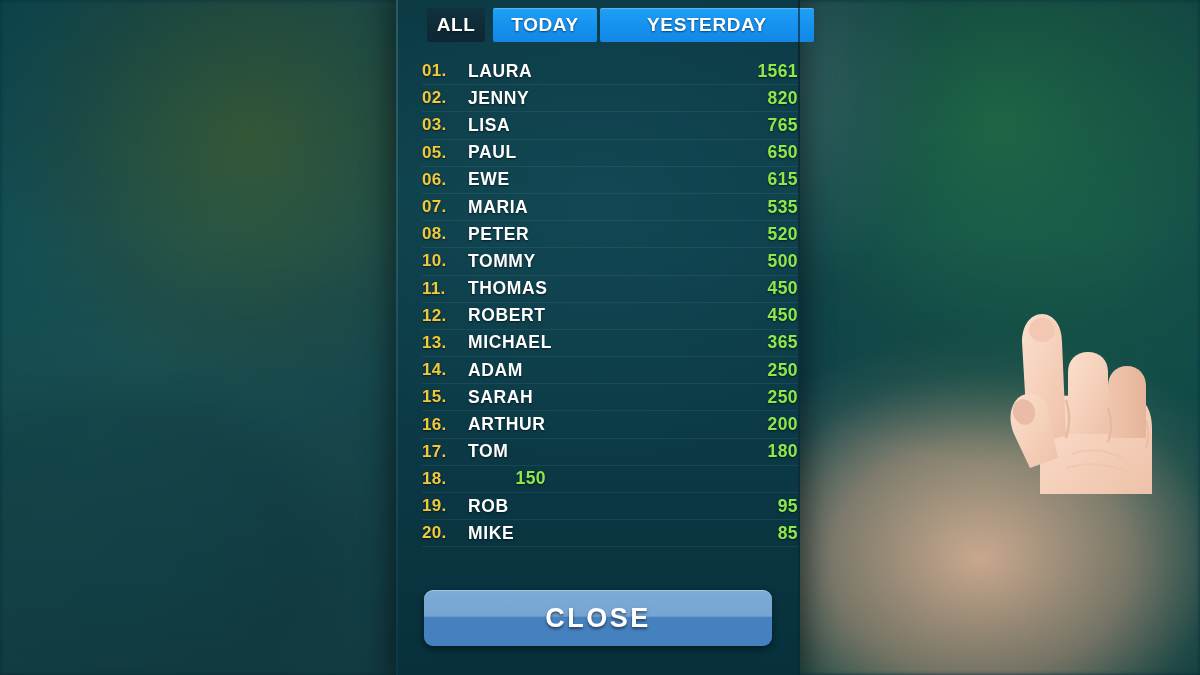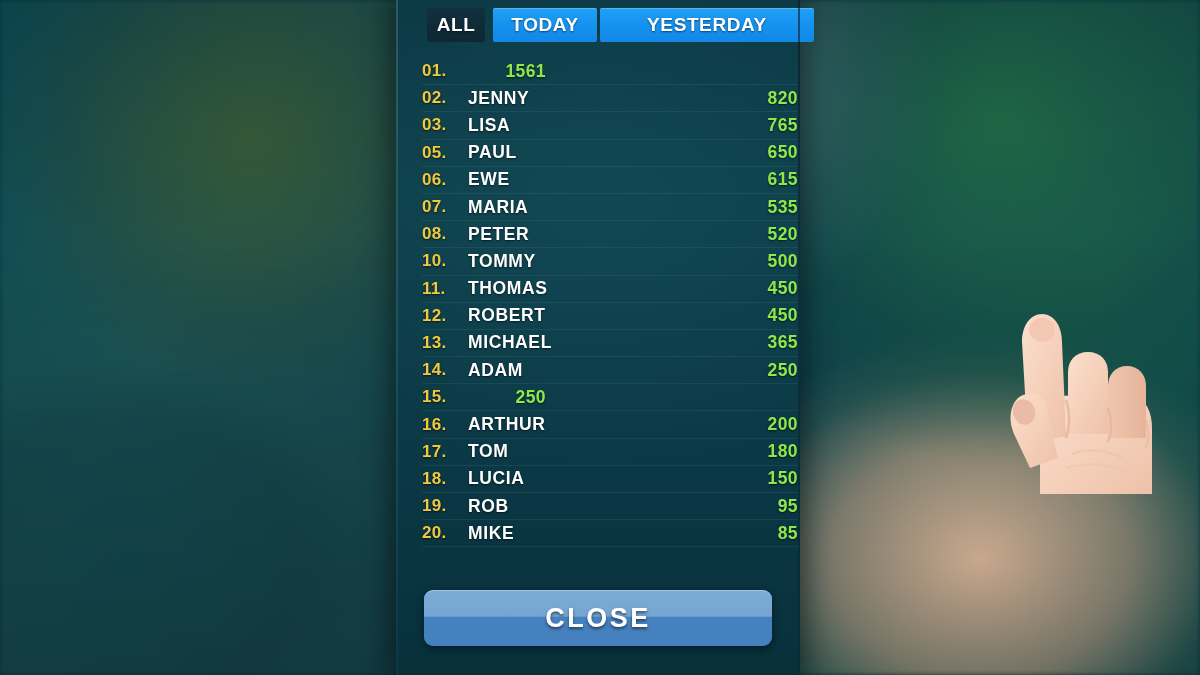--- a/index.html
+++ b/index.html
@@ -198,20 +198,21 @@
       <span>TODAY</span>
     </div>
     <div class="tab active" id="tab-yesterday">
       <span>YESTERDAY</span>
     </div>
   </div>
 
   <div id="list">
       <div class="row">
         <span class="rank">01.</span>
+        <span class="name">LAURA</span>
         <span class="score">1561</span>
       </div>
       <div class="row">
         <span class="rank">02.</span>
         <span class="name">JENNY</span>
         <span class="score">820</span>
       </div>
       <div class="row">
         <span class="rank">03.</span>
         <span class="name">LISA</span>
@@ -257,35 +258,35 @@
         <span class="name">MICHAEL</span>
         <span class="score">365</span>
       </div>
       <div class="row">
         <span class="rank">14.</span>
         <span class="name">ADAM</span>
         <span class="score">250</span>
       </div>
       <div class="row">
         <span class="rank">15.</span>
+        <span class="name">SARAH</span>
         <span class="score">250</span>
       </div>
       <div class="row">
         <span class="rank">16.</span>
         <span class="name">ARTHUR</span>
         <span class="score">200</span>
       </div>
       <div class="row">
         <span class="rank">17.</span>
         <span class="name">TOM</span>
         <span class="score">180</span>
       </div>
       <div class="row">
         <span class="rank">18.</span>
-        <span class="name">LUCIA</span>
         <span class="score">150</span>
       </div>
       <div class="row">
         <span class="rank">19.</span>
         <span class="name">ROB</span>
         <span class="score">95</span>
       </div>
       <div class="row">
         <span class="rank">20.</span>
         <span class="name">MIKE</span>

